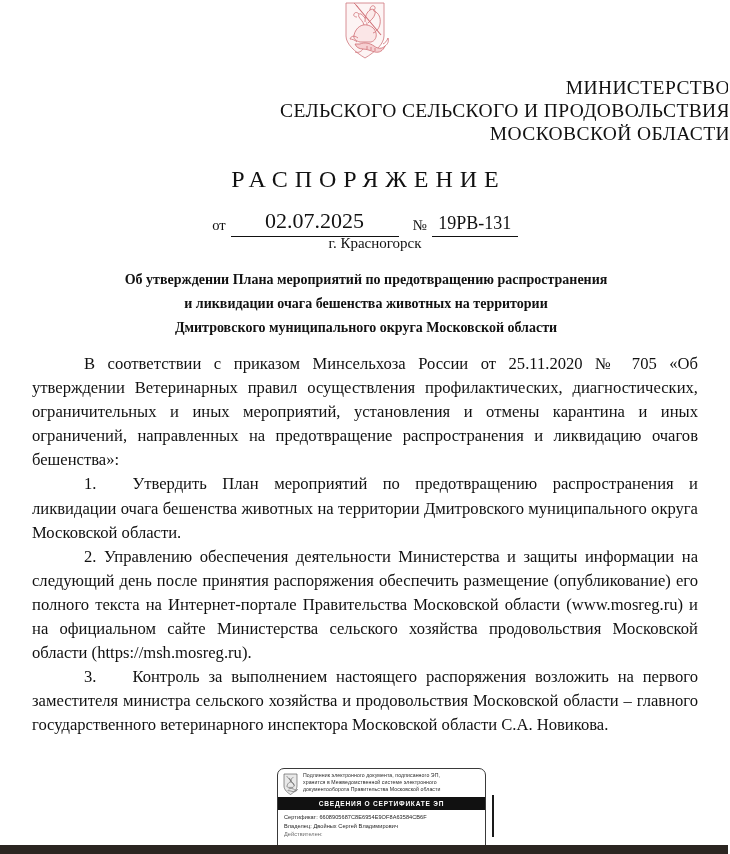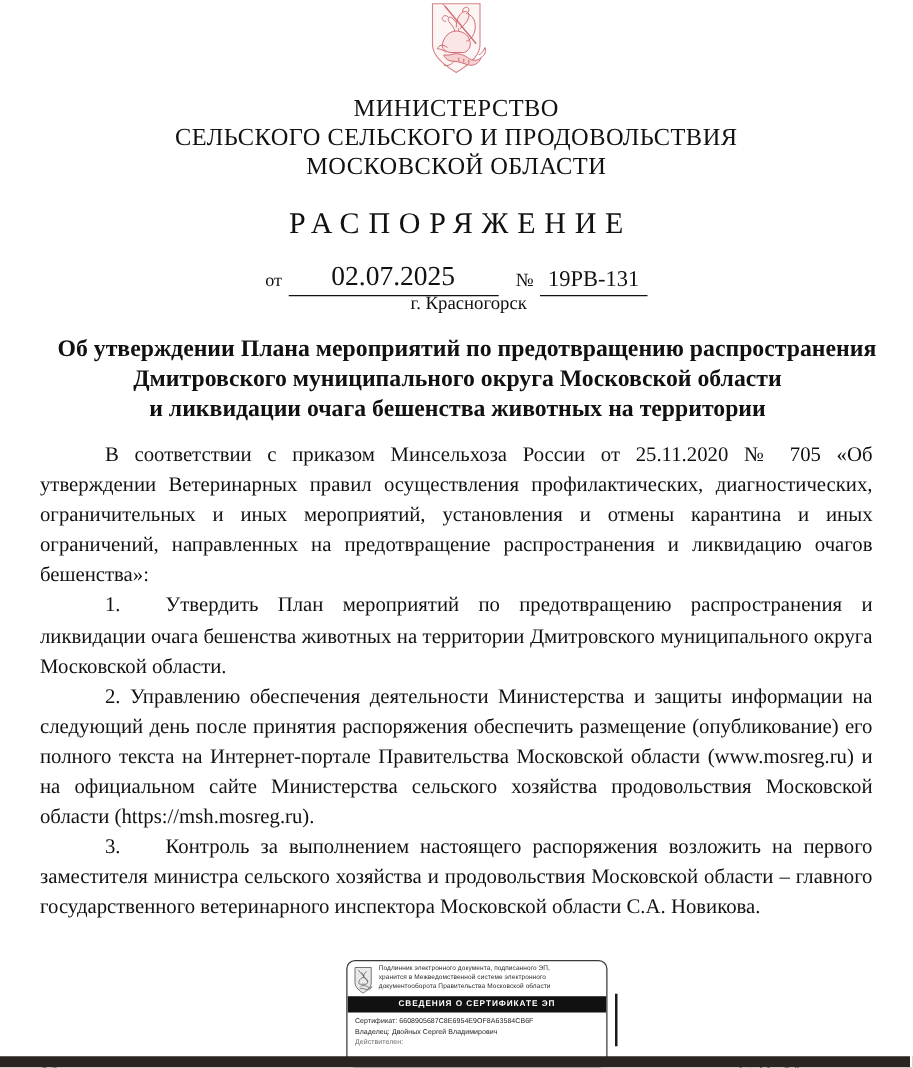--- a/index.html
+++ b/index.html
@@ -39,21 +39,21 @@
     height: 60px;
     line-height: 0;
   }
 
   
   .ministry {
     position: absolute;
     top: 76px;
     left: 0;
     width: 730px;
-    text-align: center;
+    text-align: right;
     font-size: 19.5px;
     line-height: 23px;
     letter-spacing: 0.4px;
   }
   .ministry div { white-space: nowrap; }
 
   
   .doctype {
     position: absolute;
     top: 166px;
@@ -108,21 +108,21 @@
   }
 
   
   .title {
     position: absolute;
     top: 268px;
     left: 46px;
     width: 640px;
     text-align: center;
     font-weight: bold;
-    font-size: 19px;
+    font-size: 14px;
     line-height: 24px;
   }
   .title div { white-space: nowrap; }
 
   
   .body-text {
     position: absolute;
     top: 352px;
     left: 32px;
     width: 666px;
@@ -281,22 +281,22 @@
   <div class="dateline">
     <span class="ot">от</span>
     <span class="date-field">02.07.2025</span>
     <span class="nosign">№</span>
     <span class="num-field">19РВ-131</span>
   </div>
   <div class="city">г. Красногорск</div>
 
   <div class="title">
     <div>Об утверждении Плана мероприятий по предотвращению распространения</div>
+    <div>и ликвидации очага бешенства животных на территории</div>
     <div>Дмитровского муниципального округа Московской области</div>
-    <div>и ликвидации очага бешенства животных на территории</div>
   </div>
 
   <div class="body-text">
     <p>В соответствии с приказом Минсельхоза России от 25.11.2020 № 705 «Об утверждении Ветеринарных правил осуществления профилактических, диагностических, ограничительных и иных мероприятий, установления и отмены карантина и иных ограничений, направленных на предотвращение распространения и ликвидацию очагов бешенства»:</p>
 
     <p>
       <span>1.</span><span class="num-gap"></span><span>Утвердить План мероприятий по предотвращению распространения и ликвидации очага бешенства животных на территории Дмитровского муниципального округа Московской области.</span>
     </p>
 
     <p>

